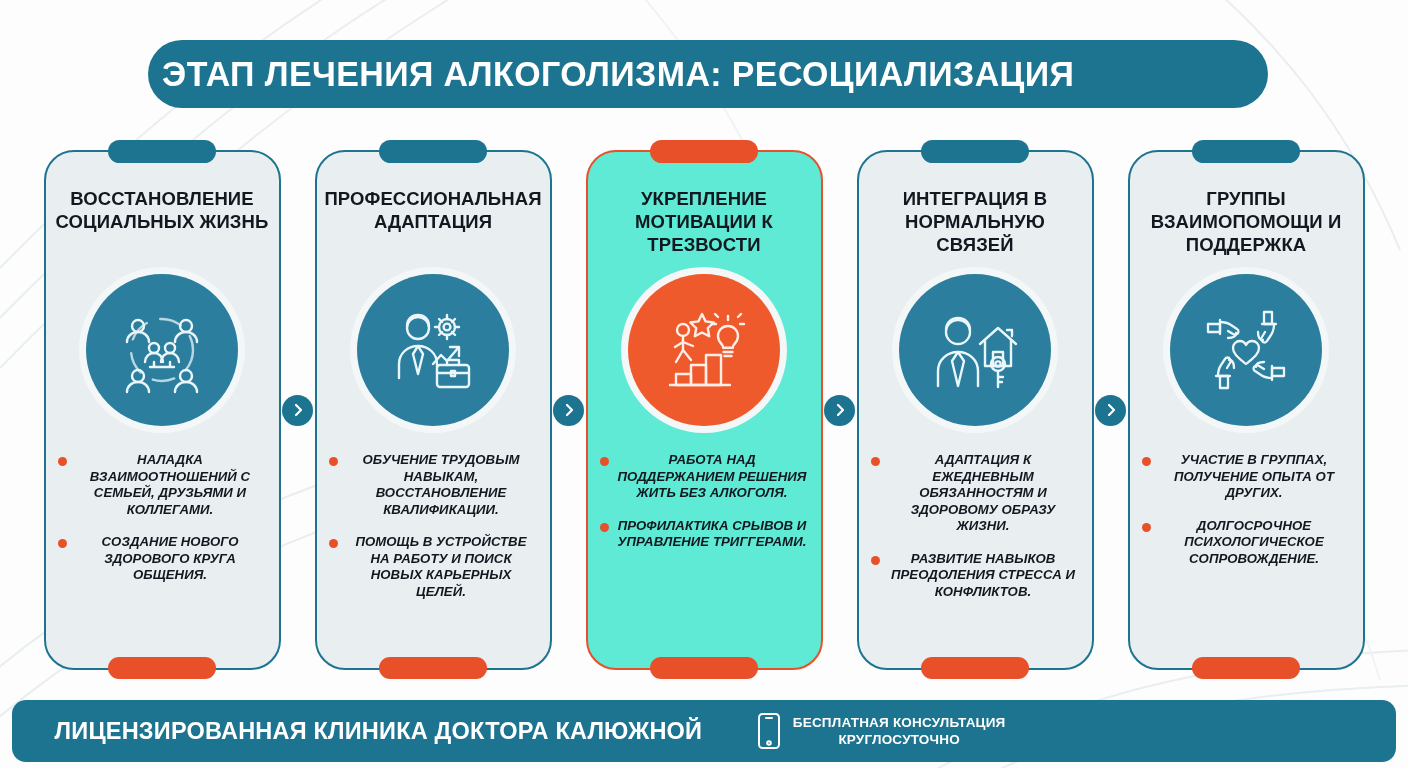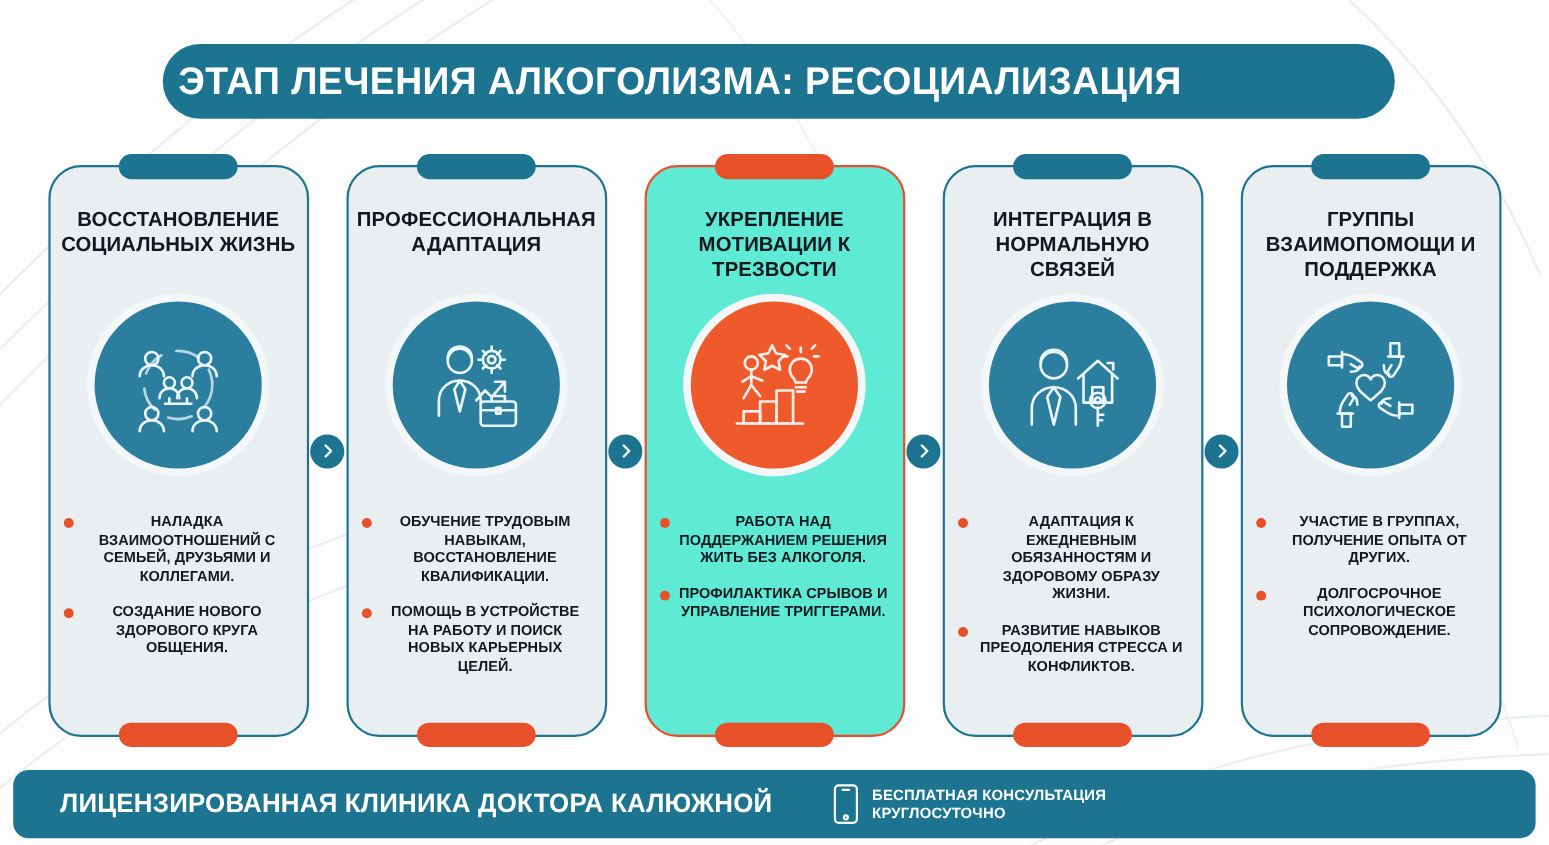--- a/index.html
+++ b/index.html
@@ -126,26 +126,27 @@
     background: #2b7e9e;
     display: flex;
     align-items: center;
     justify-content: center;
     box-shadow: 0 0 0 7px #f4f7f8;
   }
   .card.accent .icon-circle { background: #ef5a2c; }
   .icon-circle svg { display: block; }
 
   .bullets {
-    margin-top: 40px;
+    margin-top: 26px;
     width: 100%;
     padding: 0 12px;
     display: flex;
     flex-direction: column;
     gap: 16px;
+    font-style: italic;
   }
   .bullet {
     display: flex;
     align-items: flex-start;
     gap: 7px;
   }
   .bullet-dot {
     flex: 0 0 auto;
     width: 9px;
     height: 9px;
@@ -187,20 +188,21 @@
     position: absolute;
     left: 12px;
     top: 700px;
     width: 1384px;
     height: 62px;
     background: #1c7490;
     border-radius: 14px;
     display: flex;
     align-items: center;
     z-index: 5;
+    text-align: center;
   }
   .footer-clinic {
     color: #ffffff;
     font-size: 24px;
     font-weight: bold;
     margin-left: 36px;
     letter-spacing: 0.2px;
     white-space: nowrap;
     transform: scaleX(0.98);
   }

